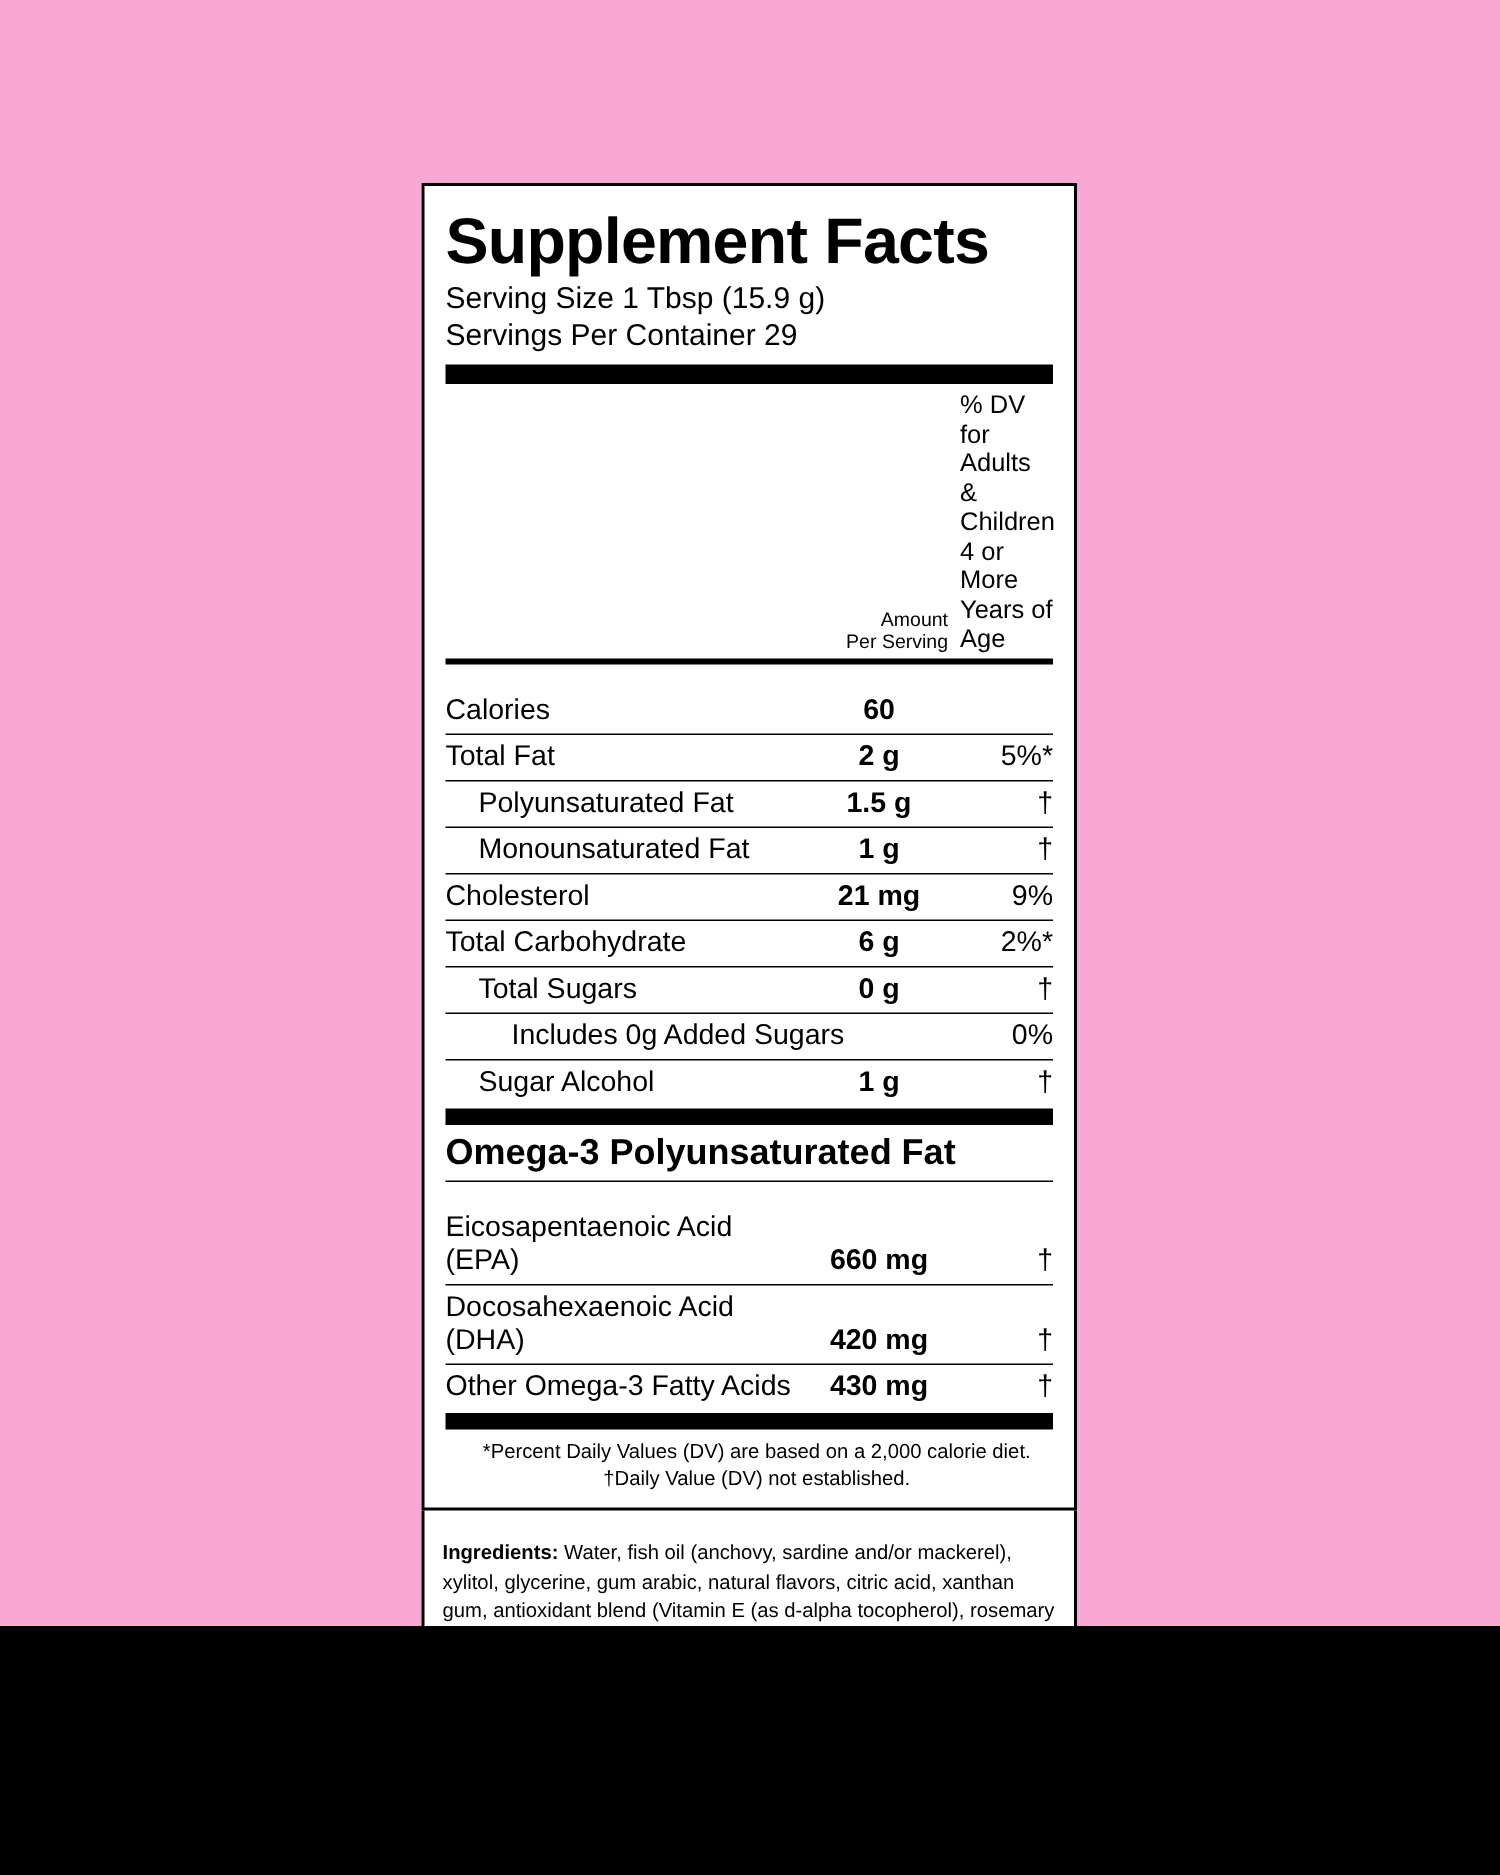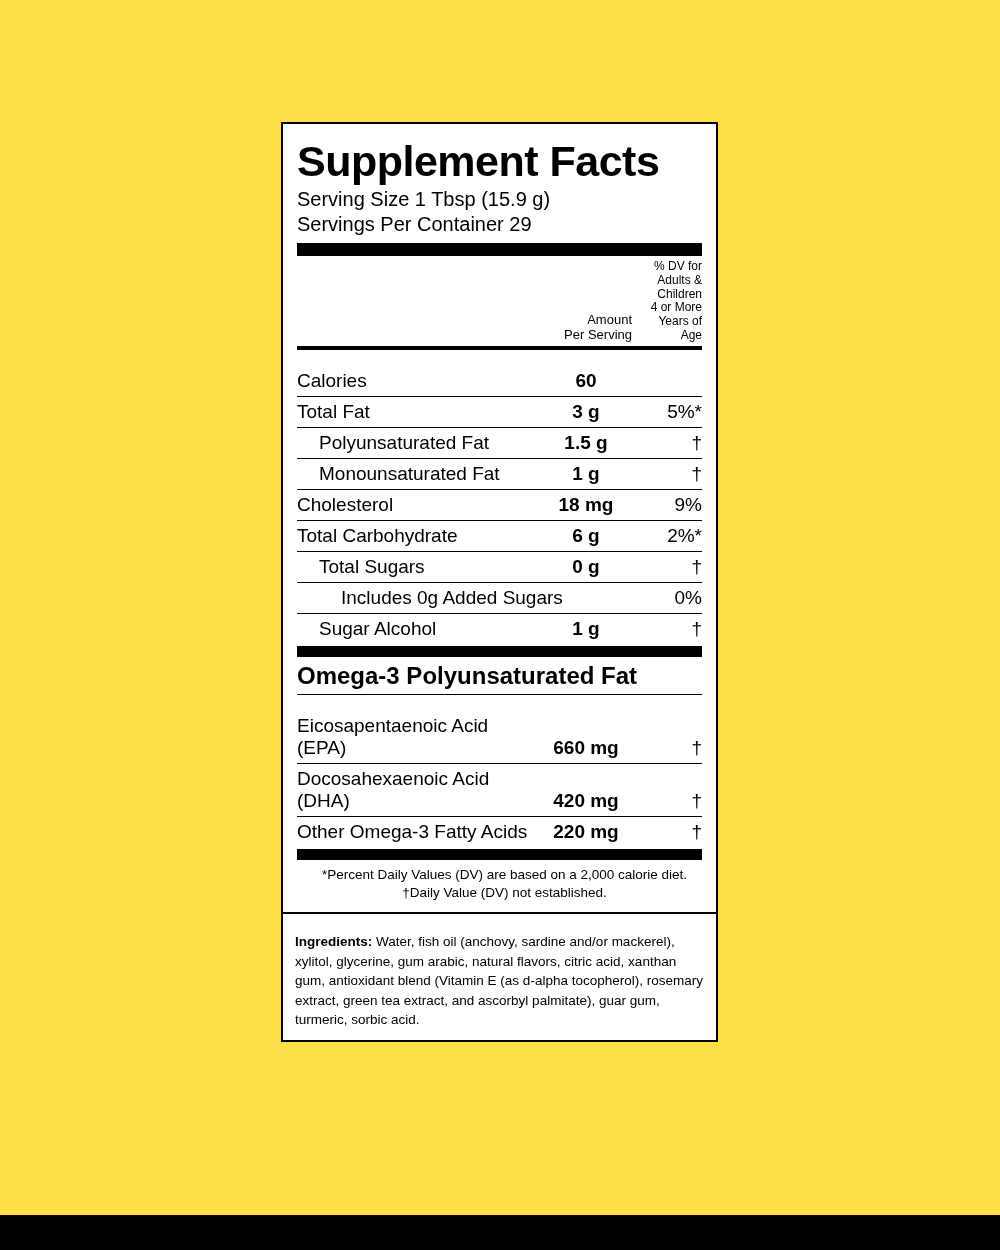--- a/index.html
+++ b/index.html
@@ -6,22 +6,22 @@
     margin: 0;
     padding: 0;
     background: #000000;
     width: 1000px;
     height: 1250px;
     font-family: "Liberation Sans", sans-serif;
   }
   #stage {
     position: relative;
     width: 1000px;
-    height: 1215px;
-    background: #fde047;
+    height: 1084px;
+    background: #f9a8d4;
     overflow: hidden;
   }
   .panel {
     position: absolute;
     left: 281px;
     top: 122px;
     width: 437px;
     background: #ffffff;
   }
   .facts-box {
@@ -87,22 +87,22 @@
   }
   .hdr-amount {
     text-align: right;
     font-size: 13px;
     line-height: 1.15;
     width: 100px;
     padding-right: 8px;
     color: #000;
   }
   .hdr-dv {
-    text-align: right;
-    font-size: 12px;
+    text-align: left;
+    font-size: 17px;
     line-height: 1.15;
     width: 62px;
     color: #000;
   }
   .section-head {
     font-size: 24px;
     font-weight: bold;
     padding: 5px 0 4px 0;
     color: #000;
   }
@@ -157,36 +157,36 @@
 
       <table class="facts">
         <tbody>
           <tr class="rowline">
             <td class="col-name">Calories</td>
             <td class="col-amt">60</td>
             <td class="col-dv"></td>
           </tr>
           <tr class="rowline">
             <td class="col-name">Total Fat</td>
-            <td class="col-amt">3 g</td>
+            <td class="col-amt">2 g</td>
             <td class="col-dv">5%*</td>
           </tr>
           <tr class="rowline">
             <td class="col-name indent-1">Polyunsaturated Fat</td>
             <td class="col-amt">1.5 g</td>
             <td class="col-dv">†</td>
           </tr>
           <tr class="rowline">
             <td class="col-name indent-1">Monounsaturated Fat</td>
             <td class="col-amt">1 g</td>
             <td class="col-dv">†</td>
           </tr>
           <tr class="rowline">
             <td class="col-name">Cholesterol</td>
-            <td class="col-amt">18 mg</td>
+            <td class="col-amt">21 mg</td>
             <td class="col-dv">9%</td>
           </tr>
           <tr class="rowline">
             <td class="col-name">Total Carbohydrate</td>
             <td class="col-amt">6 g</td>
             <td class="col-dv">2%*</td>
           </tr>
           <tr class="rowline">
             <td class="col-name indent-1">Total Sugars</td>
             <td class="col-amt">0 g</td>
@@ -216,21 +216,21 @@
             <td class="col-amt">660 mg</td>
             <td class="col-dv">†</td>
           </tr>
           <tr class="rowline">
             <td class="col-name">Docosahexaenoic Acid (DHA)</td>
             <td class="col-amt">420 mg</td>
             <td class="col-dv">†</td>
           </tr>
           <tr>
             <td class="col-name">Other Omega-3 Fatty Acids</td>
-            <td class="col-amt">220 mg</td>
+            <td class="col-amt">430 mg</td>
             <td class="col-dv">†</td>
           </tr>
         </tbody>
       </table>
 
       <div class="bar-med"></div>
 
       <div class="footnotes">
         <div>*Percent Daily Values (DV) are based on a 2,000 calorie diet.</div>
         <div>†Daily Value (DV) not established.</div>

